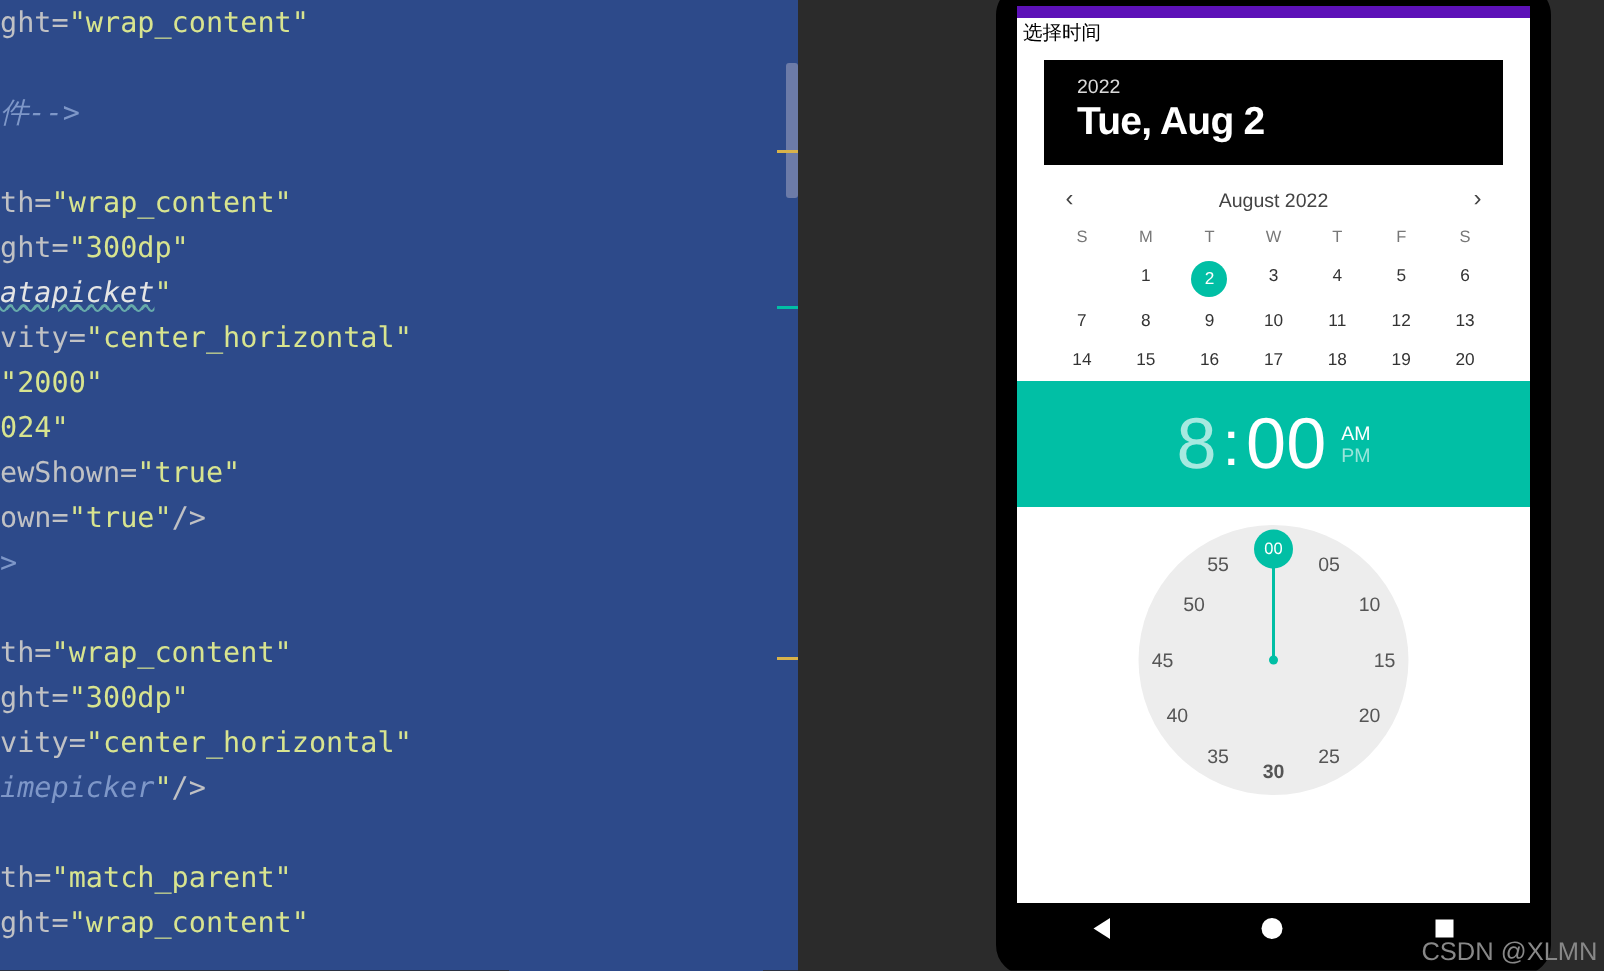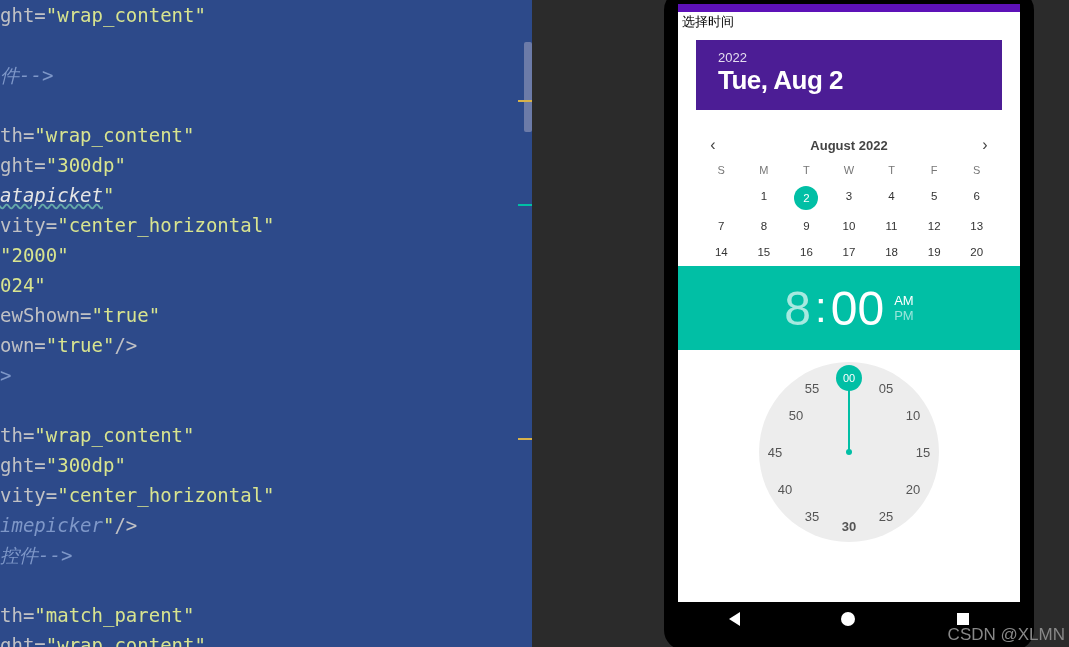--- a/index.html
+++ b/index.html
@@ -38,30 +38,30 @@
   background: #000; border-radius: 20px;
   border: 8px solid #000;
 }
 .phone-screen {
   position: absolute; left: 6px; top: 6px; right: 6px; bottom: 6px;
   background: #fff;
 }
 .statusbar { background: #5D11B8; height: 8px; }
 .app-title { font-size: 13px; color: #000; padding: 1px 4px; }
 .dp-header {
-  background: #4c1d95; color:#fff;
-  margin: 8px 18px 12px 18px; padding: 10px 22px 14px 22px;
+  background: #000000; color:#fff;
+  margin: 8px 18px 0 18px; padding: 10px 22px 14px 22px;
 }
 .dp-year { font-size: 13px; color: rgba(255,255,255,0.85); }
 .dp-date { font-size: 26px; font-weight: 700; letter-spacing: -0.5px; }
 .month-row {
   display:flex; align-items:center; justify-content:space-between;
   padding: 14px 26px 10px 26px;
 }
-.month-label { font-size: 13px; color:#444; font-weight:700;text-align:center; }
+.month-label { font-size: 13px; color:#444; font-weight:400;text-align:center; }
 .chev { font-size: 16px; color:#444; cursor:pointer; width:18px; text-align:center; }
 .cal-grid {
   display:grid; grid-template-columns: repeat(7,1fr);
   padding: 0 22px; text-align:center;
   font-size: 11.5px; color:#555; row-gap: 14px;
 }
 .dow { color:#777; font-size:11px; }
 .day { color:#333; }
 .day.sel {
   background:#01BFA5; color:#fff; width:24px; height:24px;
@@ -128,21 +128,20 @@
       <div class="code-line"><span class="attr-val">"2000"</span></div>
       <div class="code-line"><span class="attr-val">024"</span></div>
       <div class="code-line"><span class="attr-name">ewShown</span><span class="eq">=</span><span class="attr-val">"true"</span></div>
       <div class="code-line"><span class="attr-name">own</span><span class="eq">=</span><span class="attr-val">"true"</span><span class="tagclose">/&gt;</span></div>
       <div class="code-line"><span class="comment">&gt;</span></div>
       <div class="code-line">&nbsp;</div>
       <div class="code-line"><span class="attr-name">th</span><span class="eq">=</span><span class="attr-val">"wrap_content"</span></div>
       <div class="code-line"><span class="attr-name">ght</span><span class="eq">=</span><span class="attr-val">"300dp"</span></div>
       <div class="code-line"><span class="attr-name">vity</span><span class="eq">=</span><span class="attr-val">"center_horizontal"</span></div>
       <div class="code-line"><span class="comment">imepicker</span><span class="attr-val">"</span><span class="tagclose">/&gt;</span></div>
-      <div class="code-line"><span class="comment">控件--&gt;</span></div>
       <div class="code-line">&nbsp;</div>
       <div class="code-line"><span class="attr-name">th</span><span class="eq">=</span><span class="attr-val">"match_parent"</span></div>
       <div class="code-line"><span class="attr-name">ght</span><span class="eq">=</span><span class="attr-val">"wrap_content"</span></div>
     </div>
   <div class="scrollbar"></div>
   <div class="marker" style="top:100px"></div>
   <div class="marker" style="top:438px"></div>
   <div class="marker" style="top:204px;background:#01BFA5"></div>
 </div>
 

